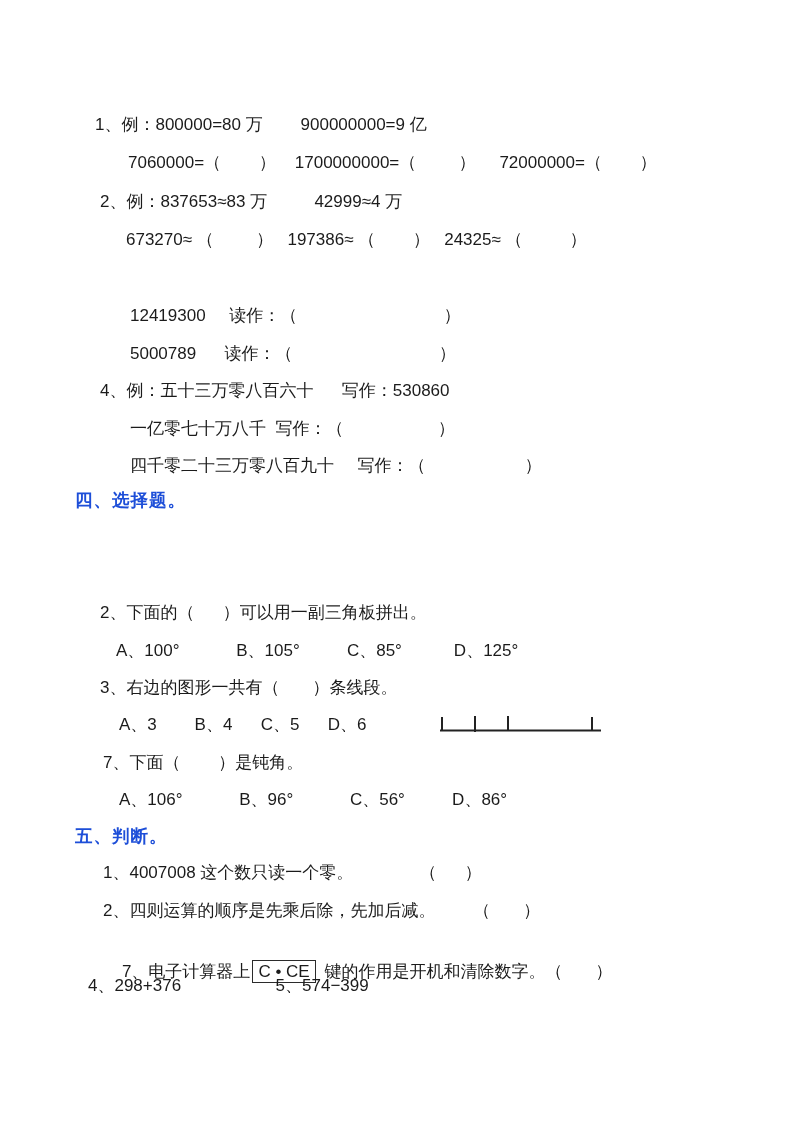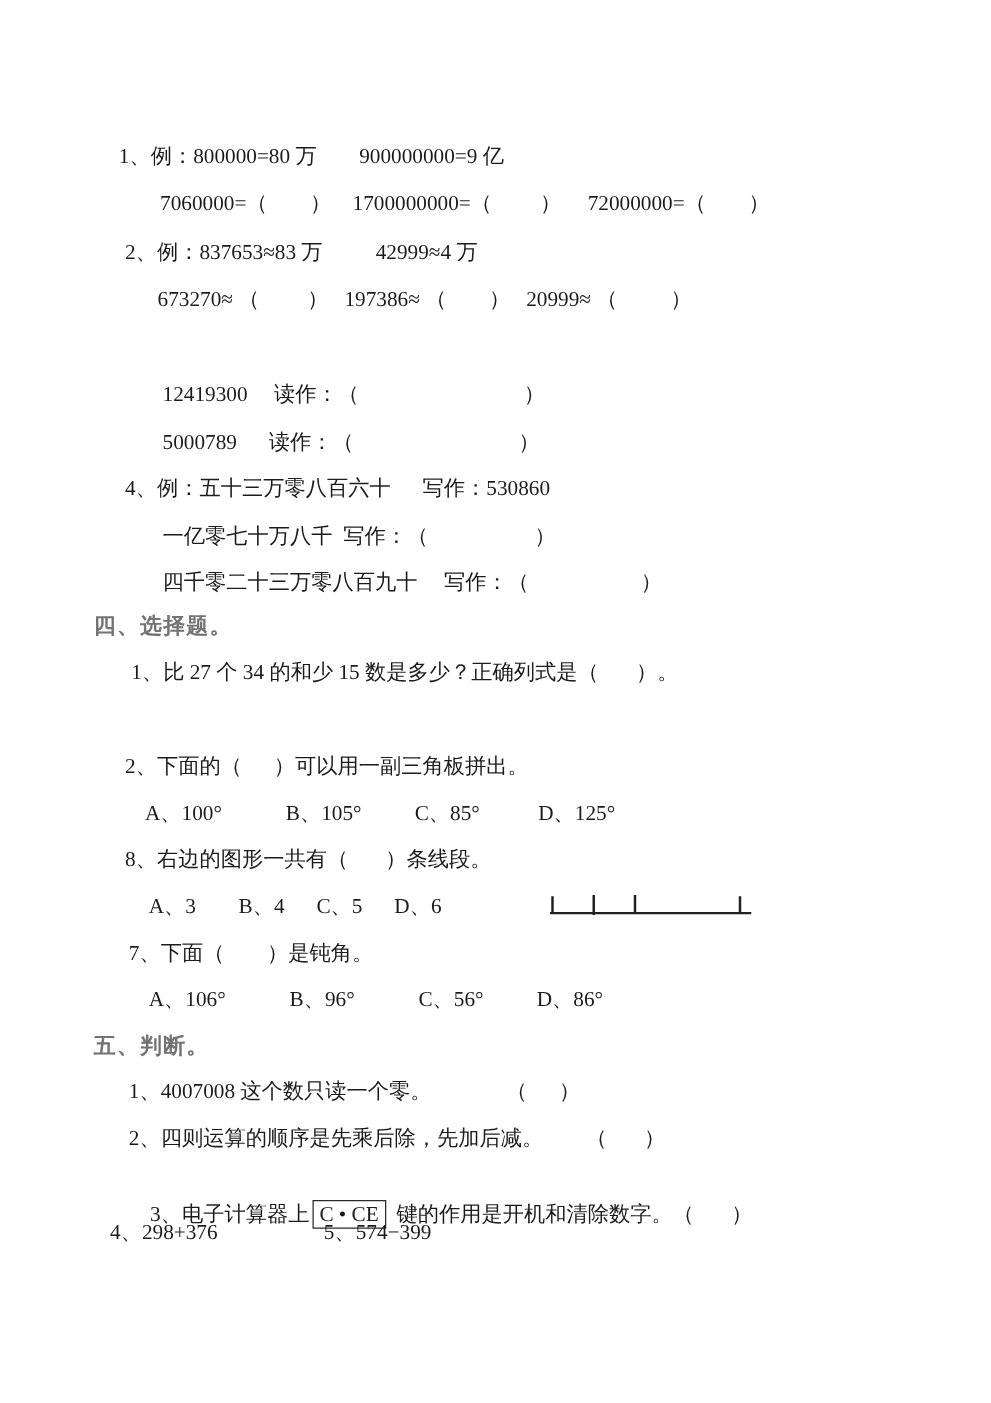--- a/index.html
+++ b/index.html
@@ -1,34 +1,34 @@
 <!DOCTYPE html>
 <html><head>
 <meta charset="utf-8">
 <style>
   html,body{margin:0;padding:0;background:#ffffff;}
   .page{
     position:relative;
     width:793px;height:1122px;
     background:#ffffff;
-    font-family:Liberation Serif, serif;
+    font-family:Liberation Sans, sans-serif;
     font-size:17px;
     color:#1b1b1b;
     overflow:hidden;
   }
   .line{
     position:absolute;
     white-space:pre;
     line-height:24px;
   }
   .heading{
     font-weight:bold;
     font-size:17.5px;
     letter-spacing:1px;
-    color:#737373;
+    color:#1d4ed8;
   }
   .keybox{
     display:inline-block;
     border:1.6px solid #2b2b2b;
     padding:0 5px;
     margin:0 4px 0 2px;
     line-height:21px;
     font-size:17px;
     white-space:pre;
   }
@@ -40,54 +40,53 @@
 </style>
 </head>
 <body>
 
 <div class="page">
 
   <div class="line" style="left:95px;top:113px">1、例：800000=80 万        900000000=9 亿</div>
   <div class="line" style="left:128px;top:151px">7060000=（        ）    1700000000=（         ）     72000000=（        ）</div>
 
   <div class="line" style="left:100px;top:190px">2、例：837653≈83 万          42999≈4 万</div>
-  <div class="line" style="left:126px;top:228px">673270≈ （         ）   197386≈ （        ）   20999≈ （          ）</div>
+  <div class="line" style="left:126px;top:228px">673270≈ （         ）   197386≈ （        ）   24325≈ （          ）</div>
 
   <div class="line" style="left:130px;top:304px">12419300     读作：（                               ）</div>
   <div class="line" style="left:130px;top:342px">5000789      读作：（                               ）</div>
 
   <div class="line" style="left:100px;top:379px">4、例：五十三万零八百六十      写作：530860</div>
   <div class="line" style="left:130px;top:454px">四千零二十三万零八百九十     写作：（                     ）</div>
   <div class="line" style="left:130px;top:417px">一亿零七十万八千  写作：（                    ）</div>
 
   <div class="line heading" style="left:75px;top:488px">四、选择题。</div>
 
-  <div class="line" style="left:105px;top:526px">1、比 27 个 34 的和少 15 数是多少？正确列式是（       ）。</div>
 
   <div class="line" style="left:100px;top:601px">2、下面的（      ）可以用一副三角板拼出。</div>
   <div class="line" style="left:116px;top:639px">A、100°            B、105°          C、85°           D、125°</div>
 
-  <div class="line" style="left:100px;top:676px">8、右边的图形一共有（       ）条线段。</div>
+  <div class="line" style="left:100px;top:676px">3、右边的图形一共有（       ）条线段。</div>
   <div class="line" style="left:119px;top:713px">A、3        B、4      C、5      D、6</div>
 
   <svg class="segfig" width="166" height="24" viewBox="0 0 166 24">
     <line x1="2" y1="20.5" x2="163" y2="20.5" stroke="#222222" stroke-width="1.8"></line>
     <line x1="4" y1="7" x2="4" y2="21" stroke="#222222" stroke-width="2"></line>
     <line x1="37" y1="6" x2="37" y2="22" stroke="#222222" stroke-width="2"></line>
     <line x1="70" y1="6" x2="70" y2="21" stroke="#222222" stroke-width="2"></line>
     <line x1="154" y1="7" x2="154" y2="21" stroke="#222222" stroke-width="2"></line>
   </svg>
 
   <div class="line" style="left:103px;top:751px">7、下面（        ）是钝角。</div>
   <div class="line" style="left:119px;top:788px">A、106°            B、96°            C、56°          D、86°</div>
 
   <div class="line heading" style="left:75px;top:824px">五、判断。</div>
 
   <div class="line" style="left:103px;top:861px">1、4007008 这个数只读一个零。              （      ）</div>
   <div class="line" style="left:103px;top:899px">2、四则运算的顺序是先乘后除，先加后减。        （       ）</div>
 
   <div class="line" style="left:103px;top:936px">
-    <span>3、电子计算器上</span><span class="keybox">C • CE</span><span> 键的作用是开机和清除数字。（       ）</span>
+    <span>7、电子计算器上</span><span class="keybox">C • CE</span><span> 键的作用是开机和清除数字。（       ）</span>
   </div>
 
   <div class="line" style="left:88px;top:974px">4、298+376                    5、574−399</div>
 
 </div>
 
 </body></html>

